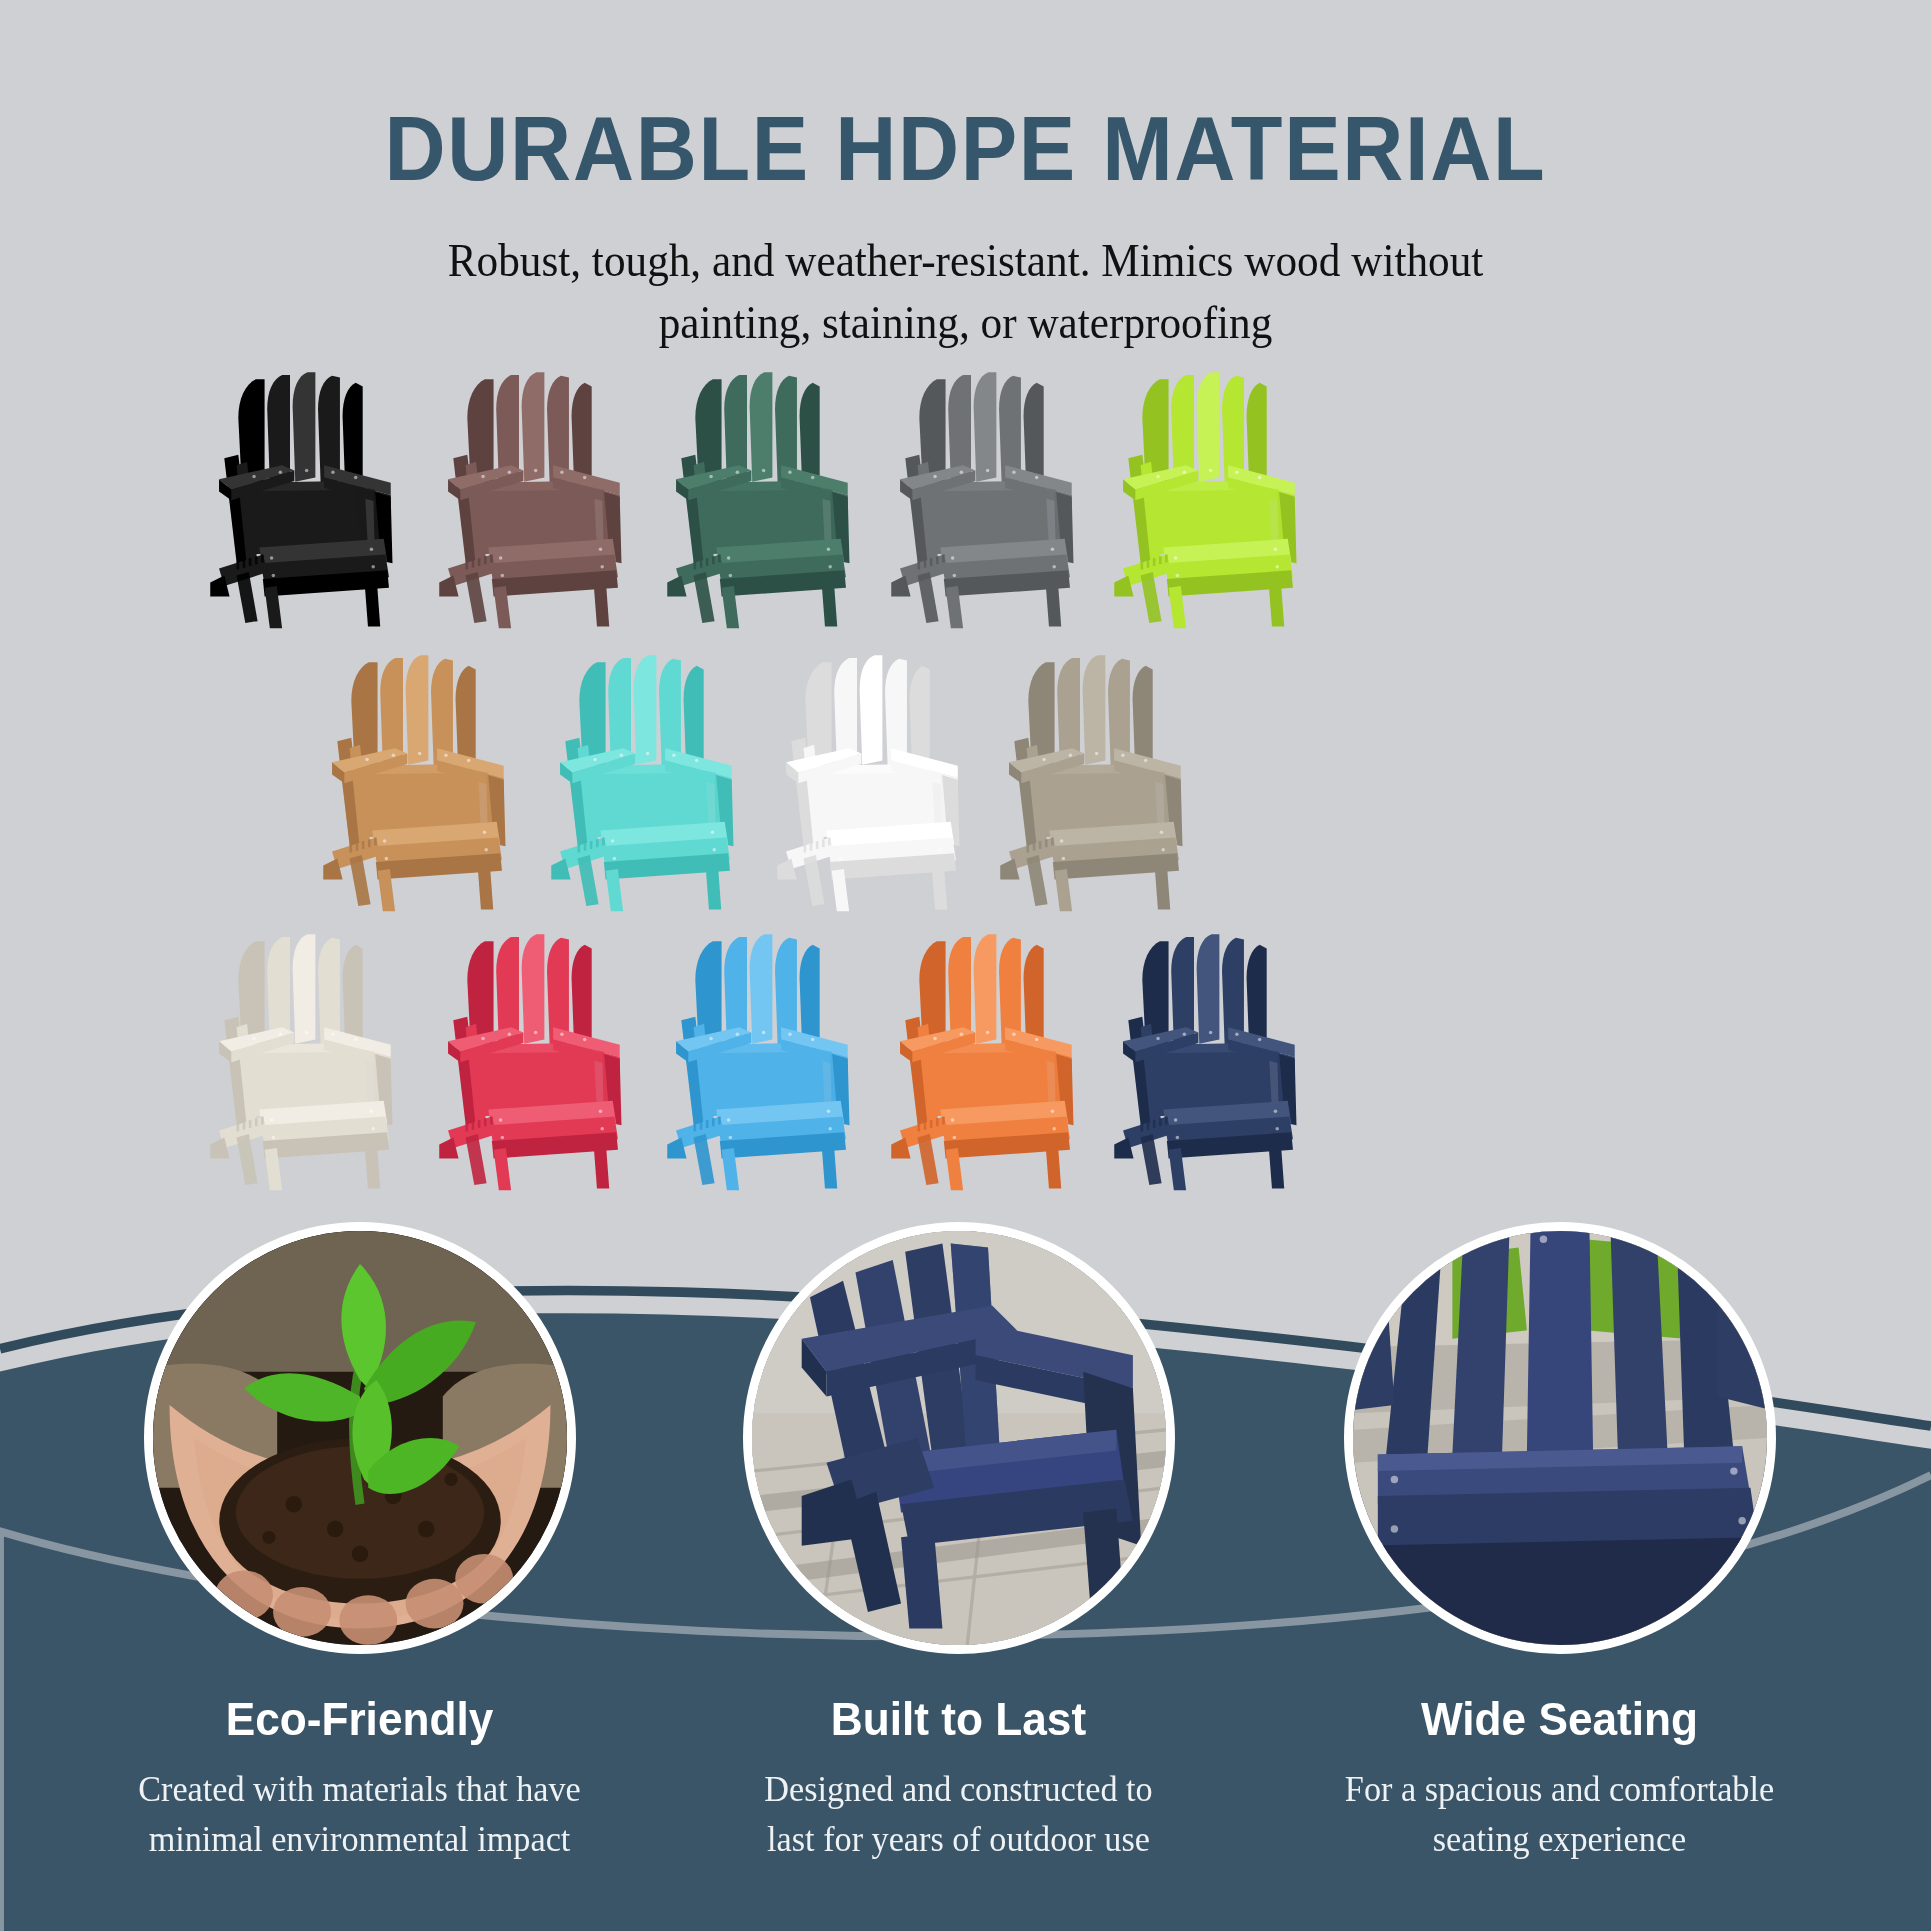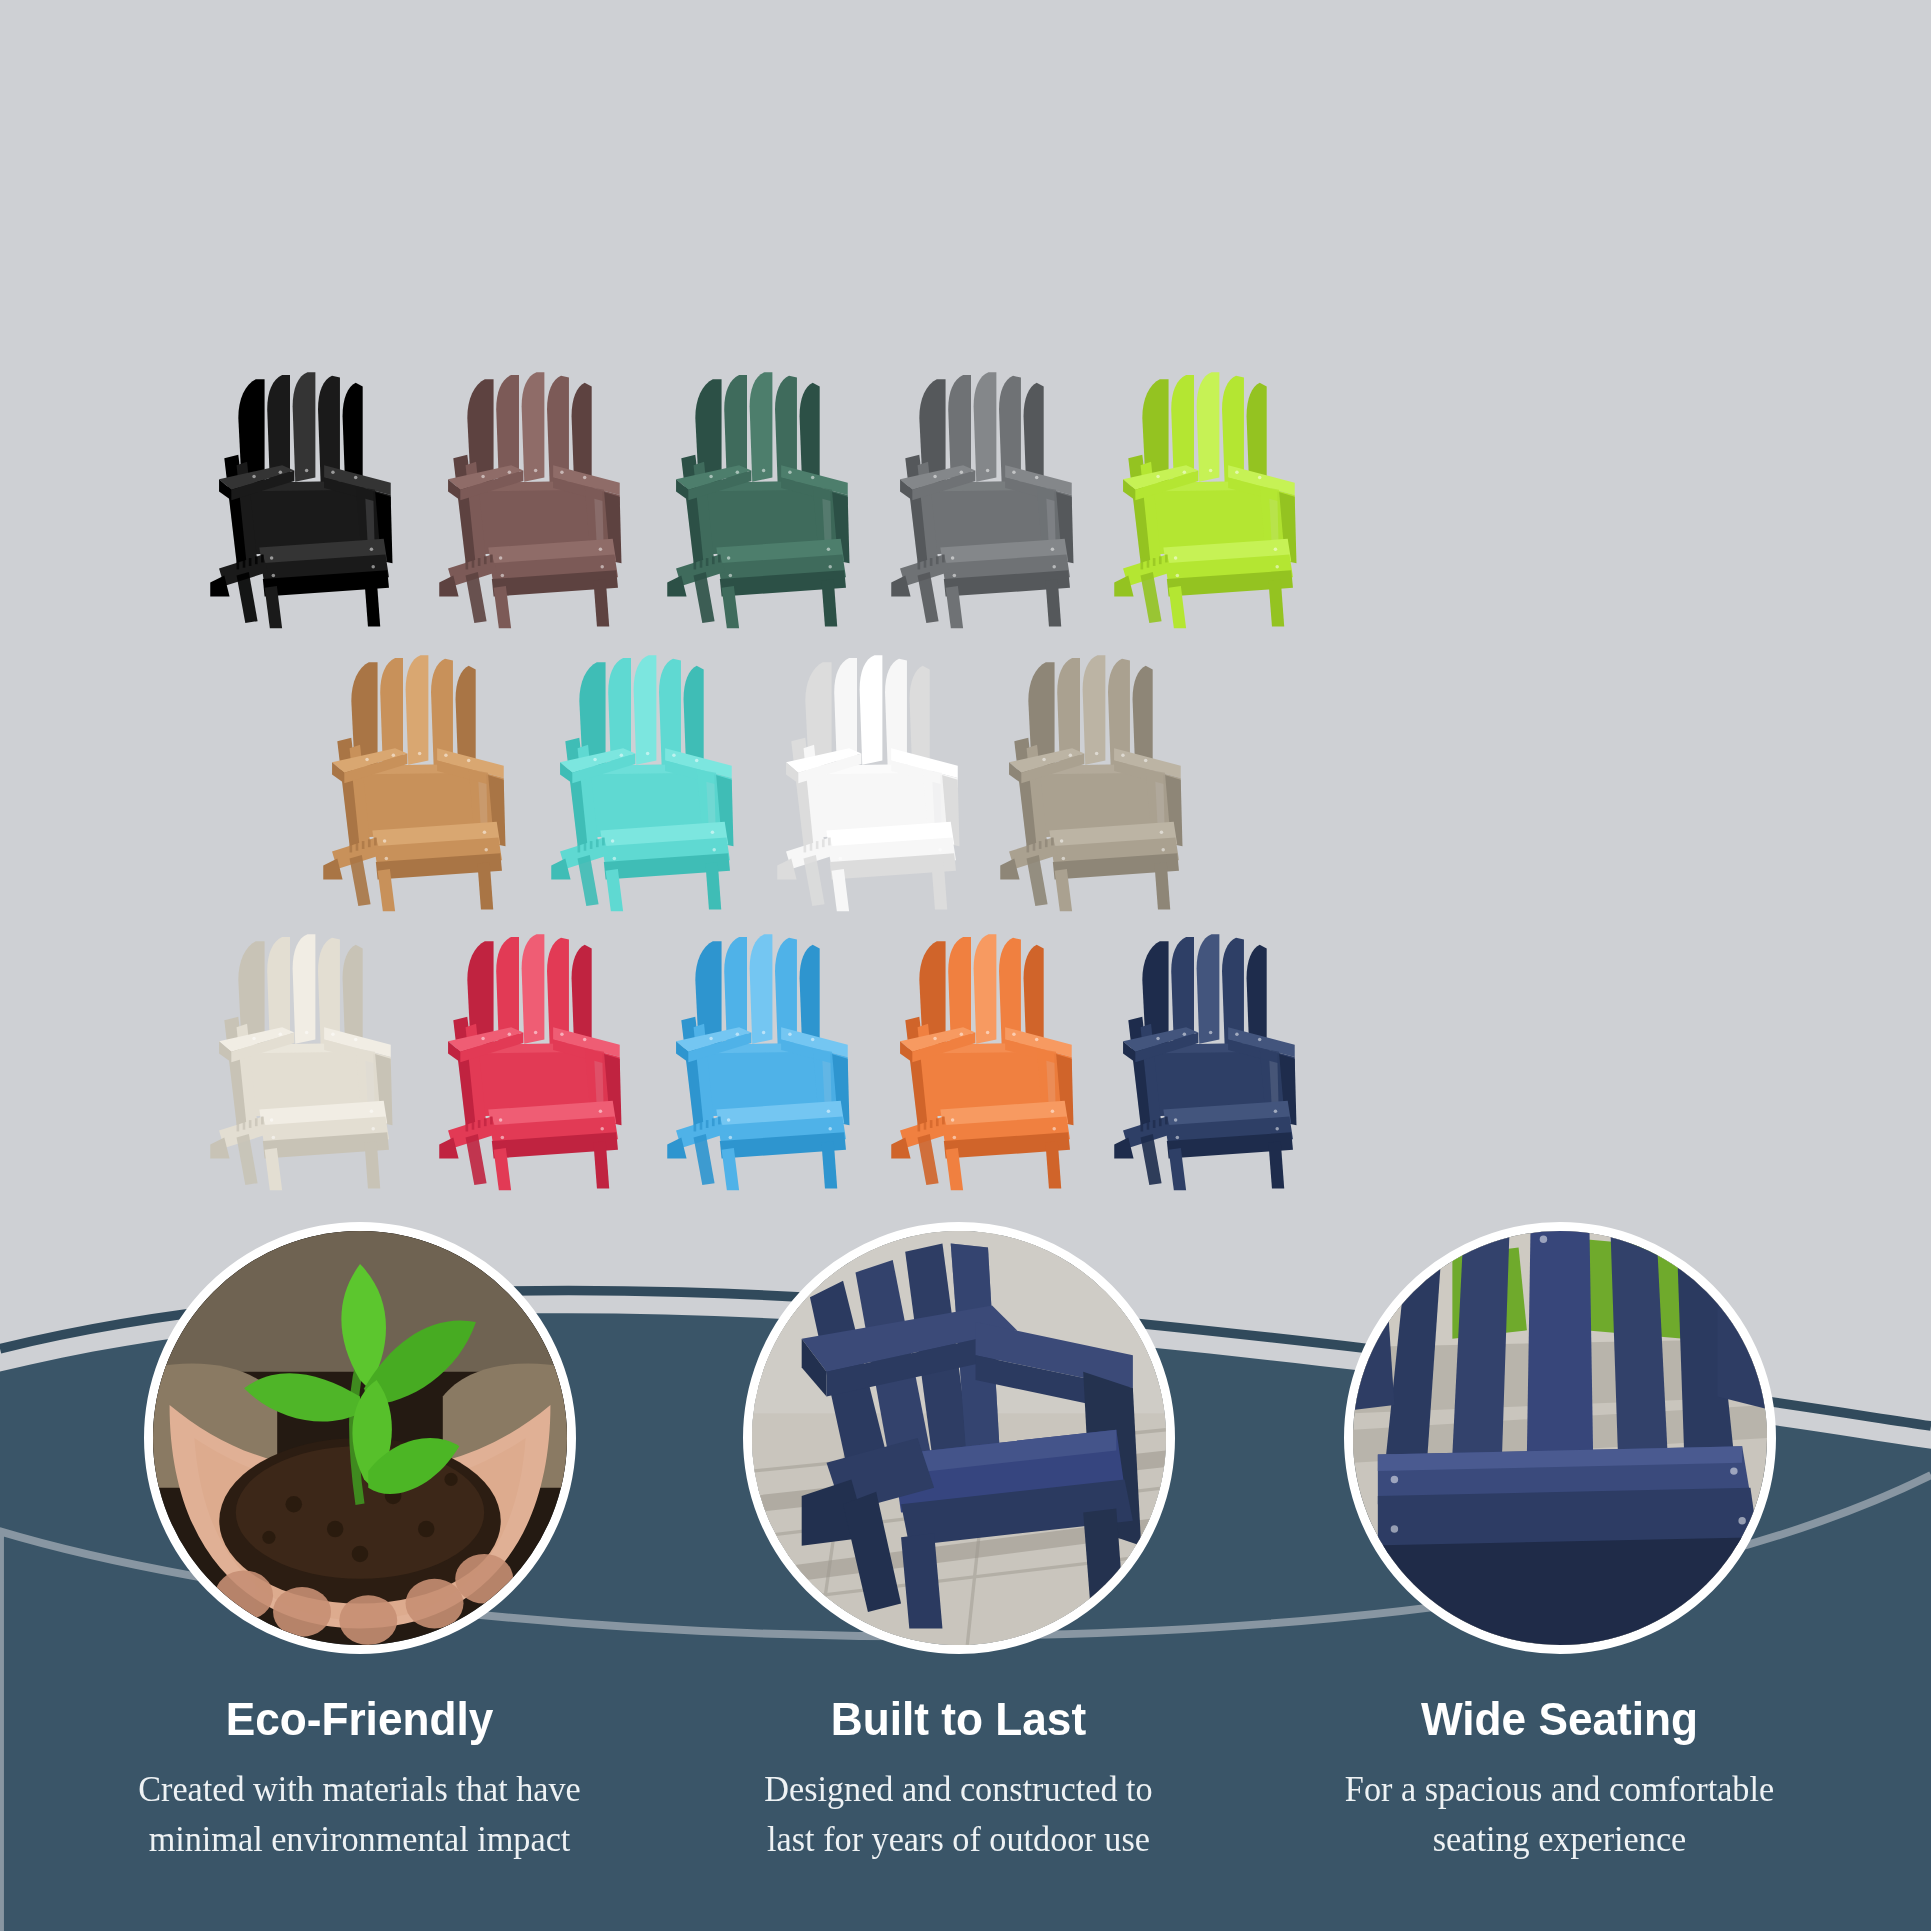--- a/index.html
+++ b/index.html
@@ -51,20 +51,27 @@
   .feat-desc{
     font-family:"Liberation Serif",serif;font-size:36px;color:#eef2f4;
     line-height:1.38;margin-top:19.3px;transform:scaleX(0.95);
   }
 </style>
 </head>
 <body>
 
 <div id="stage">
 
+  <div class="header">
+    <h1 class="title">DURABLE HDPE MATERIAL</h1>
+    <div class="subtitle">
+      <div>Robust, tough, and weather-resistant. Mimics wood without</div>
+      <div>painting, staining, or waterproofing</div>
+    </div>
+  </div>
 
   <div class="chairs" id="chair-grid">
       <div class="chair" style="left: 184px; top: 367px; width: 226px; height: 263px;">
   <svg viewBox="0 0 258 300" preserveAspectRatio="xMidYMid meet">
 
     <g>
       <path d="M62,58 C62,36 70,20 82,14 L92,14 L92,132 L66,138 Z" fill="#000000"></path>
       <path d="M95,48 C95,28 101,14 112,9 L121,9 L121,128 L98,133 Z" fill="#1a1a1a"></path>
       <path d="M124,45 C124,25 130,10 141,6 L150,6 L150,126 L127,131 Z" fill="#343434"></path>
       <path d="M153,48 C153,28 159,14 169,10 L178,12 L178,130 L156,133 Z" fill="#1a1a1a"></path>

